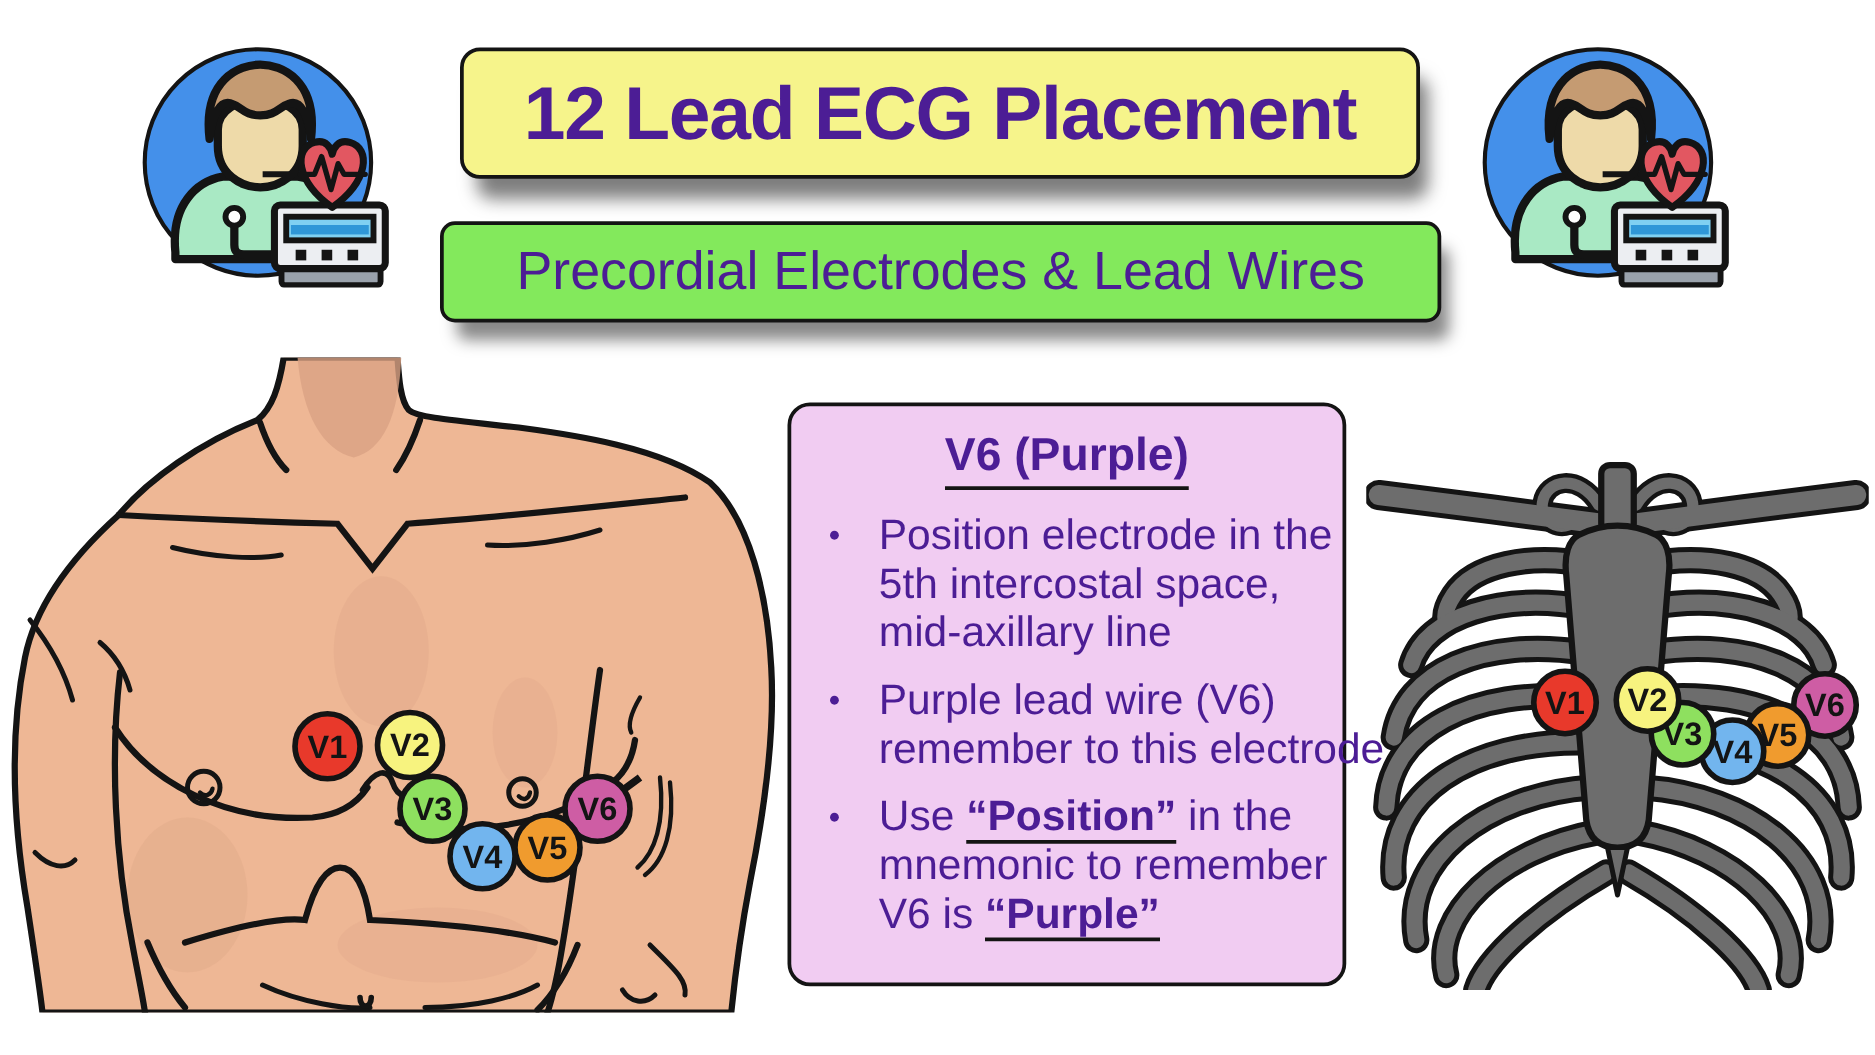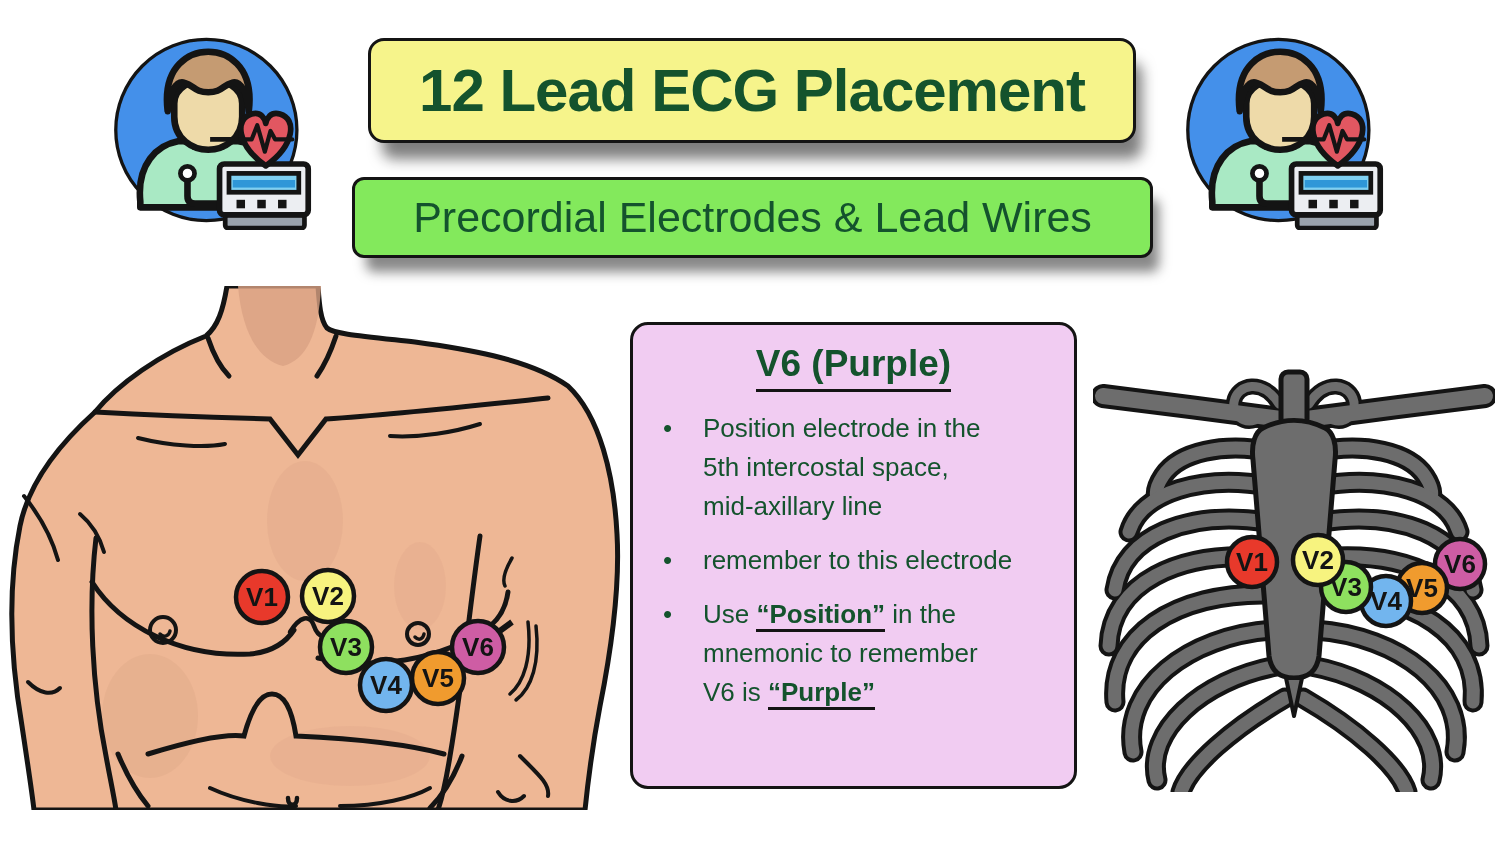--- a/index.html
+++ b/index.html
@@ -1,18 +1,18 @@
 <!DOCTYPE html>
 <html style="--banner_yellow: #f6f48b; --banner_green: #83e95c; --info_pink: #f1ccf2; --skin: #eeb795; --skin_shade: #d9a183; --bone_gray: #6d6d6d; --outline: #141414; --icon_blue: #4490ea; --icon_shirt_green: #a9e9c4; --icon_face: #eedaa9; --icon_hair: #c59b72; --icon_heart: #e25761; --icon_screen: #7fd0f2;"><head>
 <meta charset="utf-8">
 <style>
   html,body{margin:0;padding:0;background:#fff;}
   .canvas{
     position:relative;width:1500px;height:844px;background:#fff;overflow:hidden;
-    font-family:"Liberation Sans",sans-serif;color:#14532d;
+    font-family:"Liberation Sans",sans-serif;color:#4c1d95;
   }
   .banner{
     position:absolute;display:flex;align-items:center;justify-content:center;
     border:3.5px solid #141414;text-align:center;
   }
   .banner-title{
     left:368px;top:38px;width:762px;height:99px;
     background:var(--banner_yellow);border-radius:16px;
     box-shadow:10px 20px 14px -4px rgba(20,20,20,.55);
     font-size:60px;font-weight:700;letter-spacing:-1px;
@@ -34,21 +34,21 @@
     box-sizing:border-box;
   }
   .info-title{
     text-align:center;margin-top:18px;font-size:37px;font-weight:700;
   }
   .info-title span{border-bottom:3.5px solid #141414;padding-bottom:5px;}
   .bullets{list-style:none;margin:24px 0 0 0;padding:0 20px 0 30px;}
   .bullet-item{display:flex;}
   .bullet-item + .bullet-item{margin-top:15px;}
   .bullet-dot{width:40px;font-size:26px;line-height:39px;flex:none;}
-  .bullet-text{flex:1;font-size:26px;}
+  .bullet-text{flex:1;font-size:34px;}
   .bullet-line{line-height:39px;white-space:nowrap;}
   .emph{font-weight:700;border-bottom:3px solid #141414;}
   svg text{user-select:none;}
 </style>
 </head>
 <body>
 
 <div class="canvas">
 
   <svg width="0" height="0" style="position:absolute" aria-hidden="true">
@@ -197,20 +197,21 @@
           <span class="bullet-dot">•</span>
           <div class="bullet-text">
             <div class="bullet-line"><span>Position electrode in the</span></div>
             <div class="bullet-line"><span>5th intercostal space,</span></div>
             <div class="bullet-line"><span>mid-axillary line</span></div>
           </div>
         </li>
         <li class="bullet-item">
           <span class="bullet-dot">•</span>
           <div class="bullet-text">
+            <div class="bullet-line"><span>Purple lead wire (V6)</span></div>
             <div class="bullet-line"><span>remember to this electrode</span></div>
           </div>
         </li>
         <li class="bullet-item">
           <span class="bullet-dot">•</span>
           <div class="bullet-text">
             <div class="bullet-line"><span>Use </span><span class="emph">“Position”</span><span> in the</span></div>
             <div class="bullet-line"><span>mnemonic to remember</span></div>
             <div class="bullet-line"><span>V6 is </span><span class="emph">“Purple”</span></div>
           </div>

